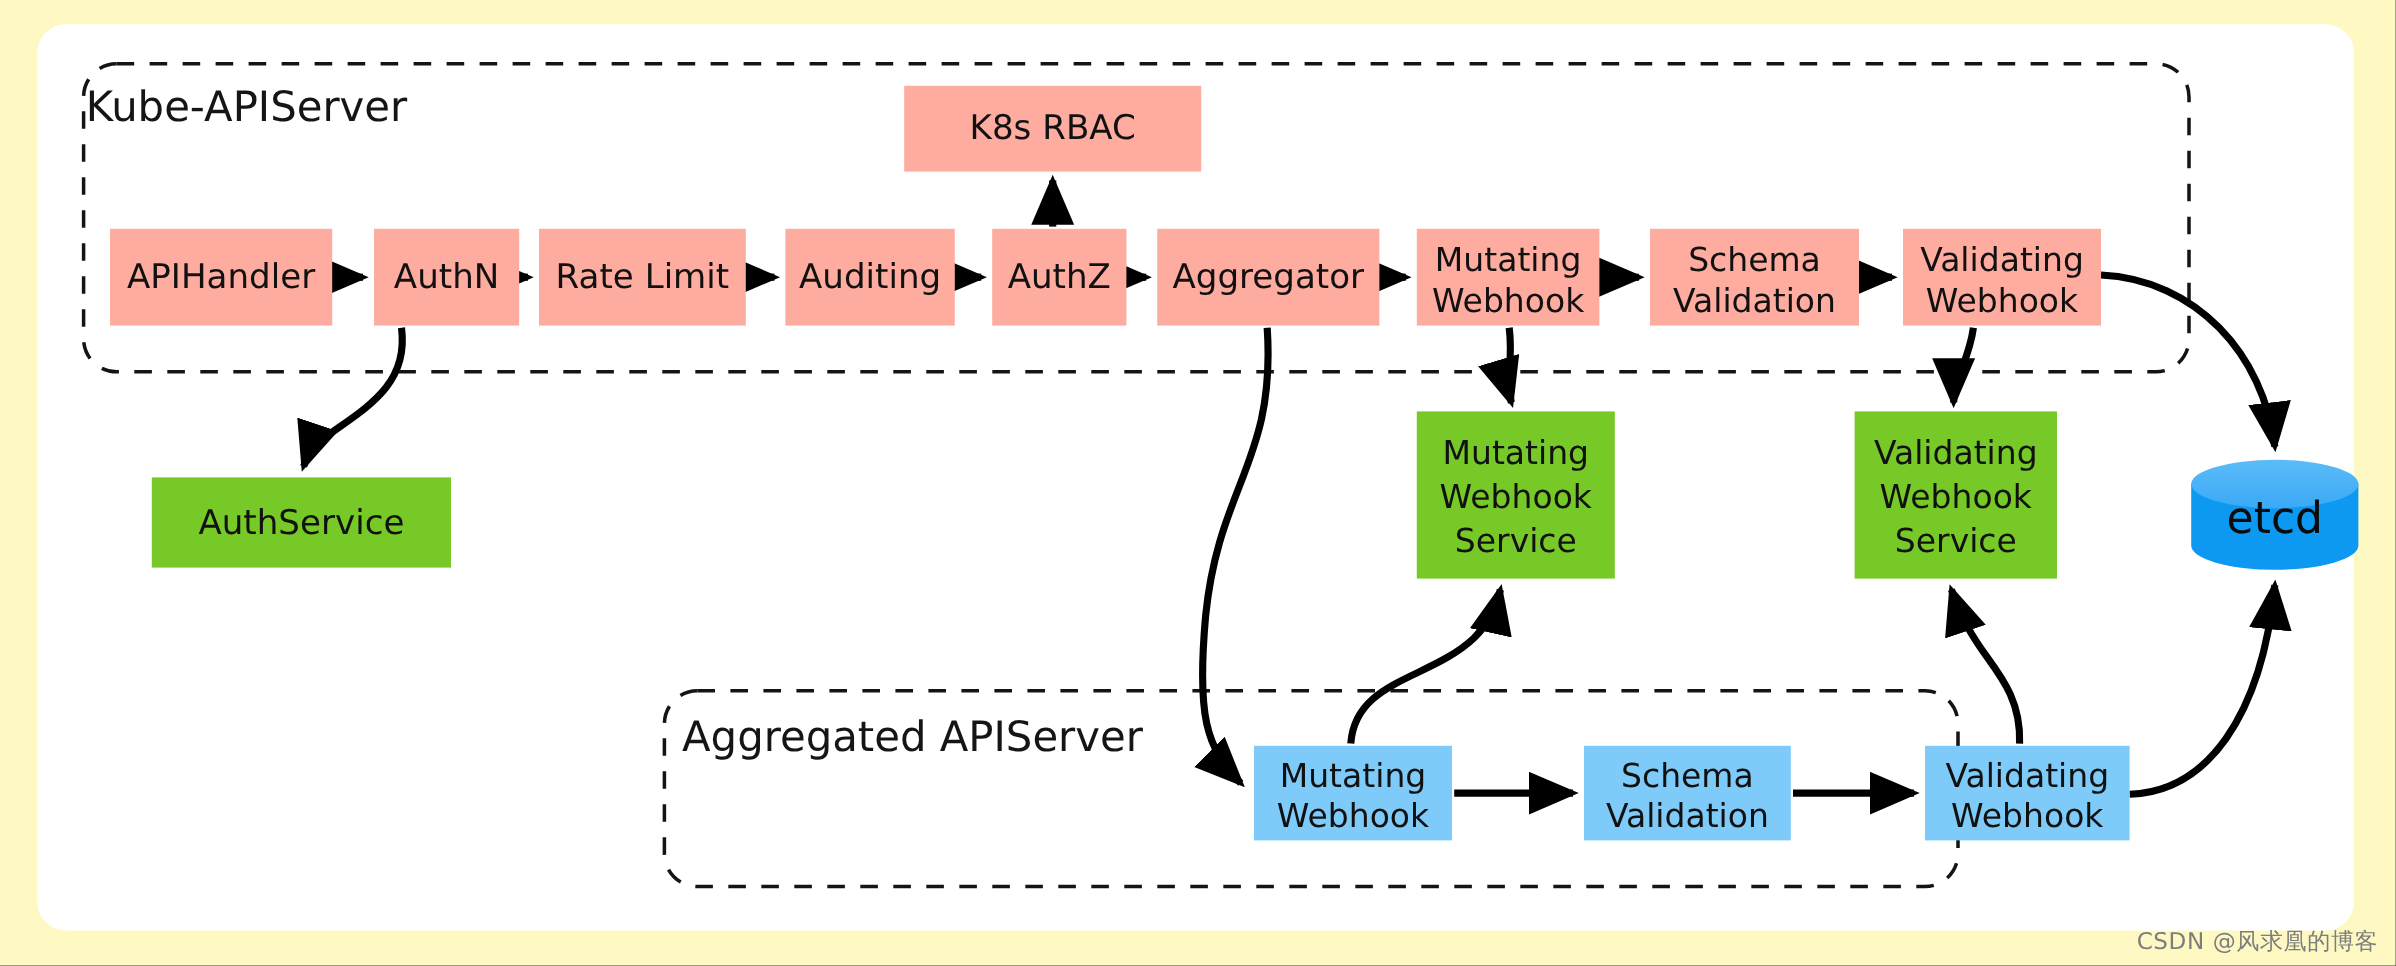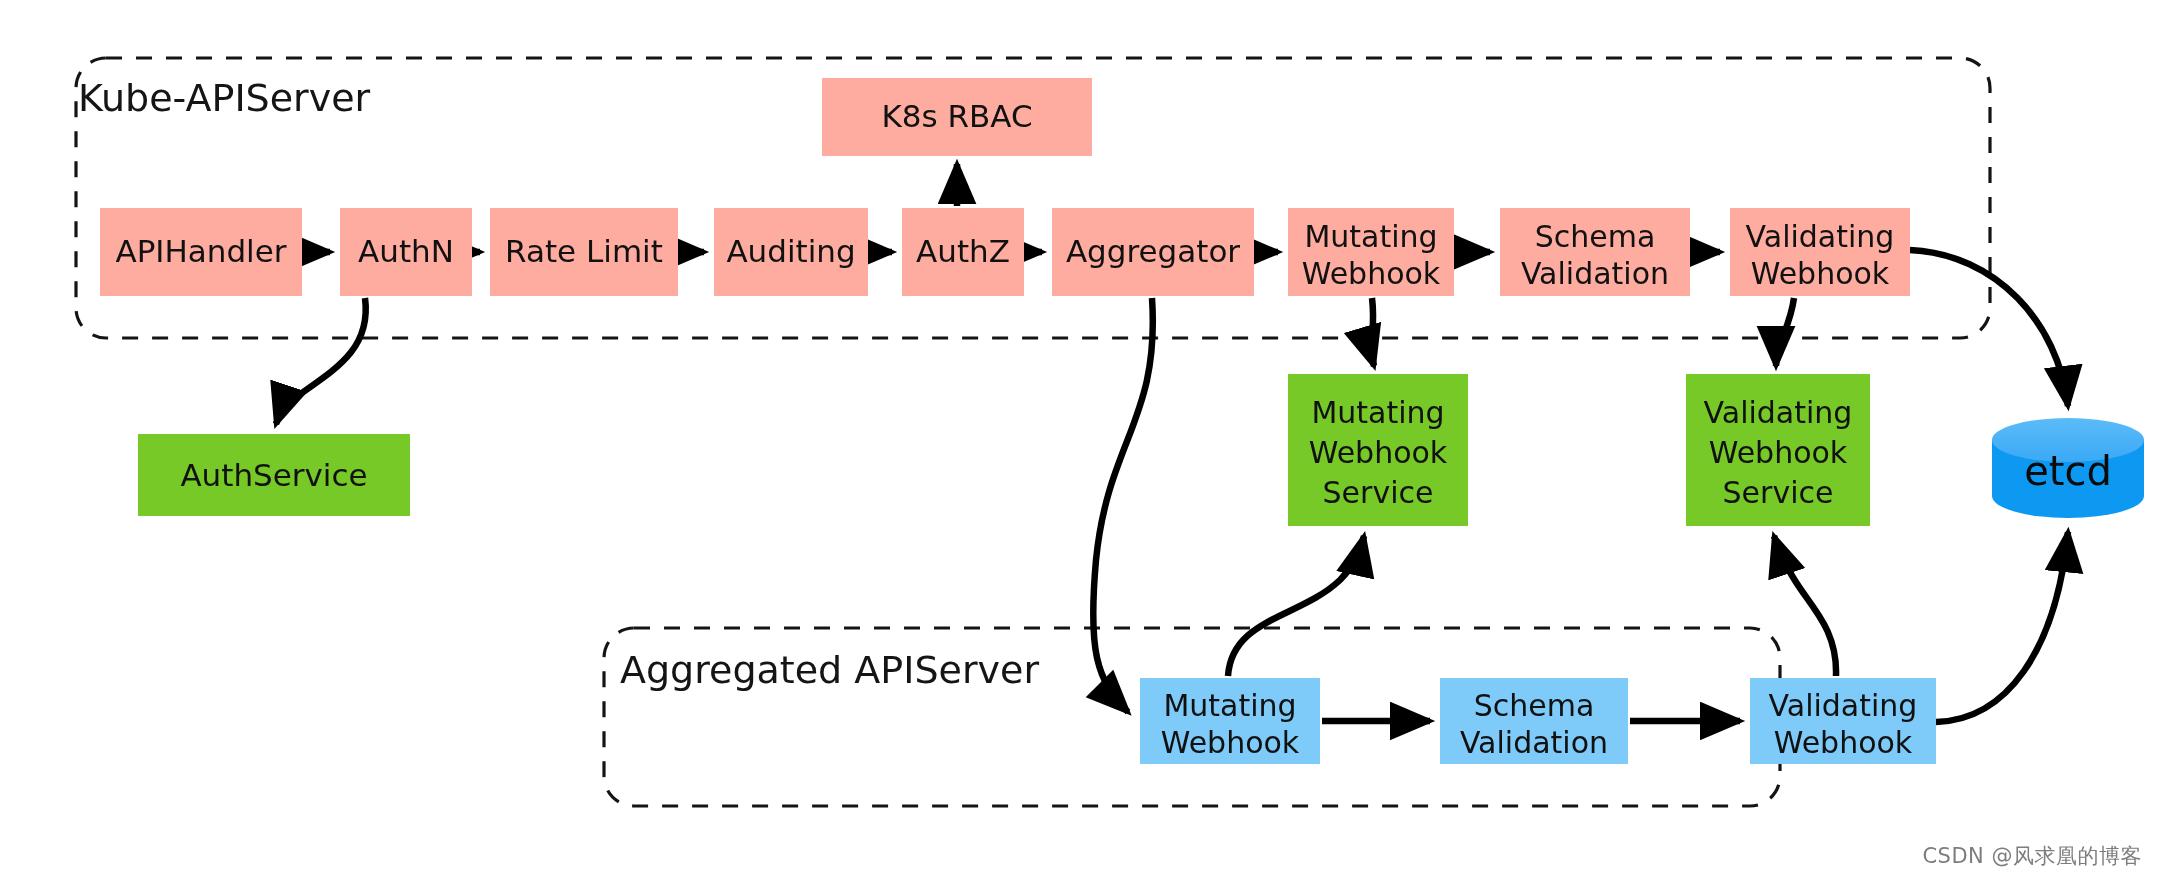--- a/index.html
+++ b/index.html
@@ -10,21 +10,21 @@
   body {
     width: 2178px;
     height: 878px;
     overflow: hidden;
     font-family: "DejaVu Sans", sans-serif;
   }
   #stage {
     position: relative;
     width: 2178px;
     height: 878px;
-    background: #ffffff;
+    background: #fef9c3;
     text-align: right;
   }
   #card {
     position: absolute;
     left: 34px;
     top: 22px;
     width: 2106px;
     height: 824px;
     background: #ffffff;
     border-radius: 26px;
@@ -41,21 +41,21 @@
     fill: #111111;
     text-anchor: middle;
     dominant-baseline: middle;
   }
   .box-label-1 { font-size: 31px; }
   .box-label-2 { font-size: 30px; }
   .group-title { font-size: 38px; fill: #151515; text-anchor: start; }
   .etcd-label { font-size: 40px; fill: #0b0b0b; }
   .watermark {
     position: absolute;
-    right: 36px;
+    right: 16px;
     bottom: 8px;
     color: #7d7d7d;
     font-family: "DejaVu Sans", sans-serif;
     font-size: 21px;
     letter-spacing: 0.5px;
     white-space: nowrap;
   }
 </style>
 </head>
 <body>

